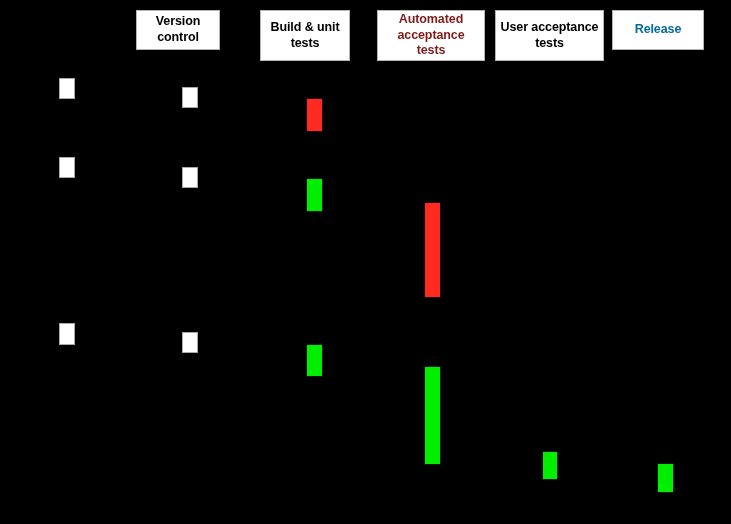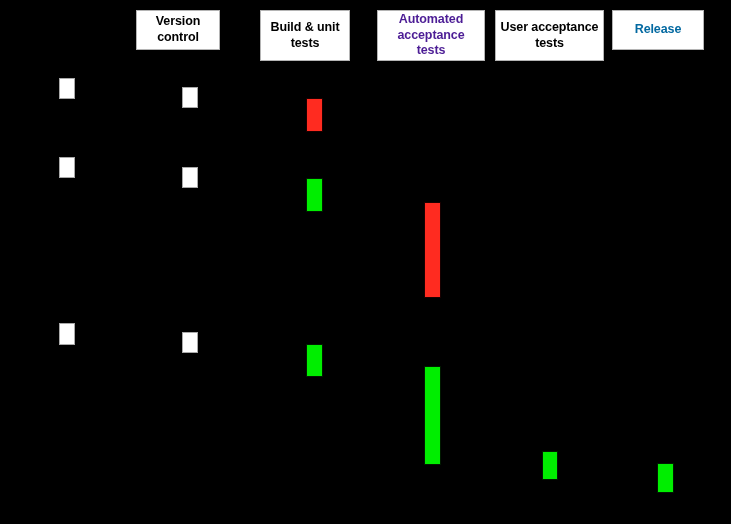--- a/index.html
+++ b/index.html
@@ -60,21 +60,21 @@
 </head>
 <body>
 
 <div id="canvas" style="width: 731px; height: 524px; background: rgb(0, 0, 0);">
     <div class="stage-header" style="left: 136px; top: 10px; width: 84px; height: 40px; background: rgb(255, 255, 255); border-color: rgb(180, 180, 180); color: rgb(0, 0, 0);">
       <span class="stage-label">Version control</span>
     </div>
     <div class="stage-header" style="left: 260px; top: 10px; width: 90px; height: 51px; background: rgb(255, 255, 255); border-color: rgb(180, 180, 180); color: rgb(0, 0, 0);">
       <span class="stage-label">Build &amp; unit tests</span>
     </div>
-    <div class="stage-header" style="left: 377px; top: 10px; width: 108px; height: 51px; background: rgb(255, 255, 255); border-color: rgb(180, 180, 180); color: #4c1d95;">
+    <div class="stage-header" style="left: 377px; top: 10px; width: 108px; height: 51px; background: rgb(255, 255, 255); border-color: rgb(180, 180, 180); color: #7f1d1d;">
       <span class="stage-label">Automated acceptance tests</span>
     </div>
     <div class="stage-header" style="left: 495px; top: 10px; width: 109px; height: 51px; background: rgb(255, 255, 255); border-color: rgb(180, 180, 180); color: rgb(0, 0, 0); justify-content: center;">
       <span class="stage-label">User acceptance tests</span>
     </div>
     <div class="stage-header" style="left: 612px; top: 10px; width: 92px; height: 40px; background: rgb(255, 255, 255); border-color: rgb(180, 180, 180); color: #0369a1;">
       <span class="stage-label">Release</span>
     </div>
     <div class="bar white" style="left: 59px; top: 78px; width: 16px; height: 21px; background: rgb(255, 255, 255);"></div>
     <div class="bar white" style="left: 182px; top: 87px; width: 16px; height: 21px; background: rgb(255, 255, 255);"></div>

